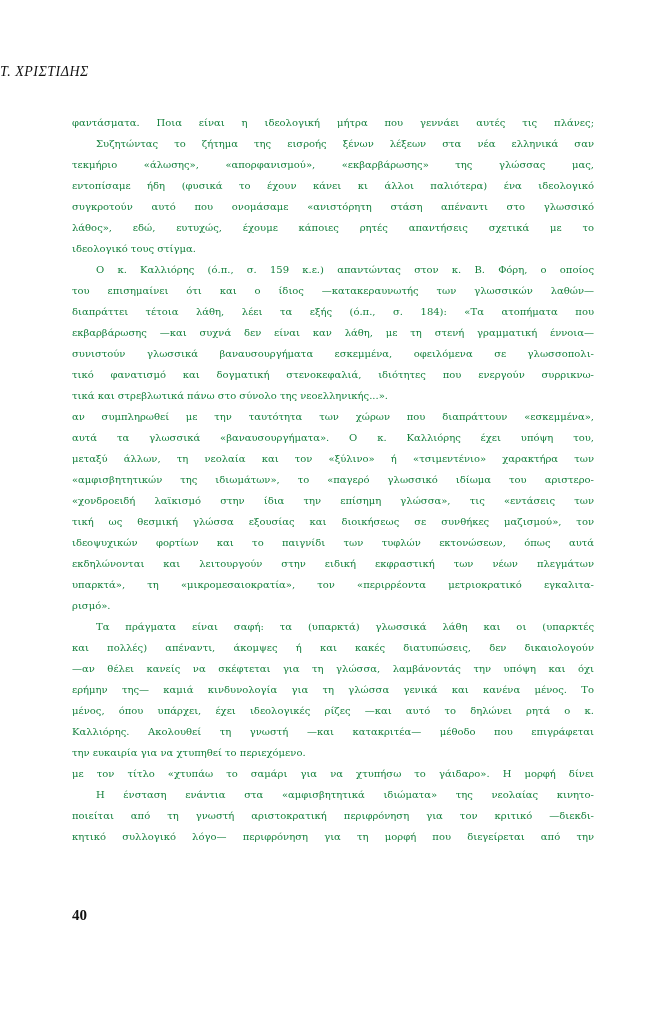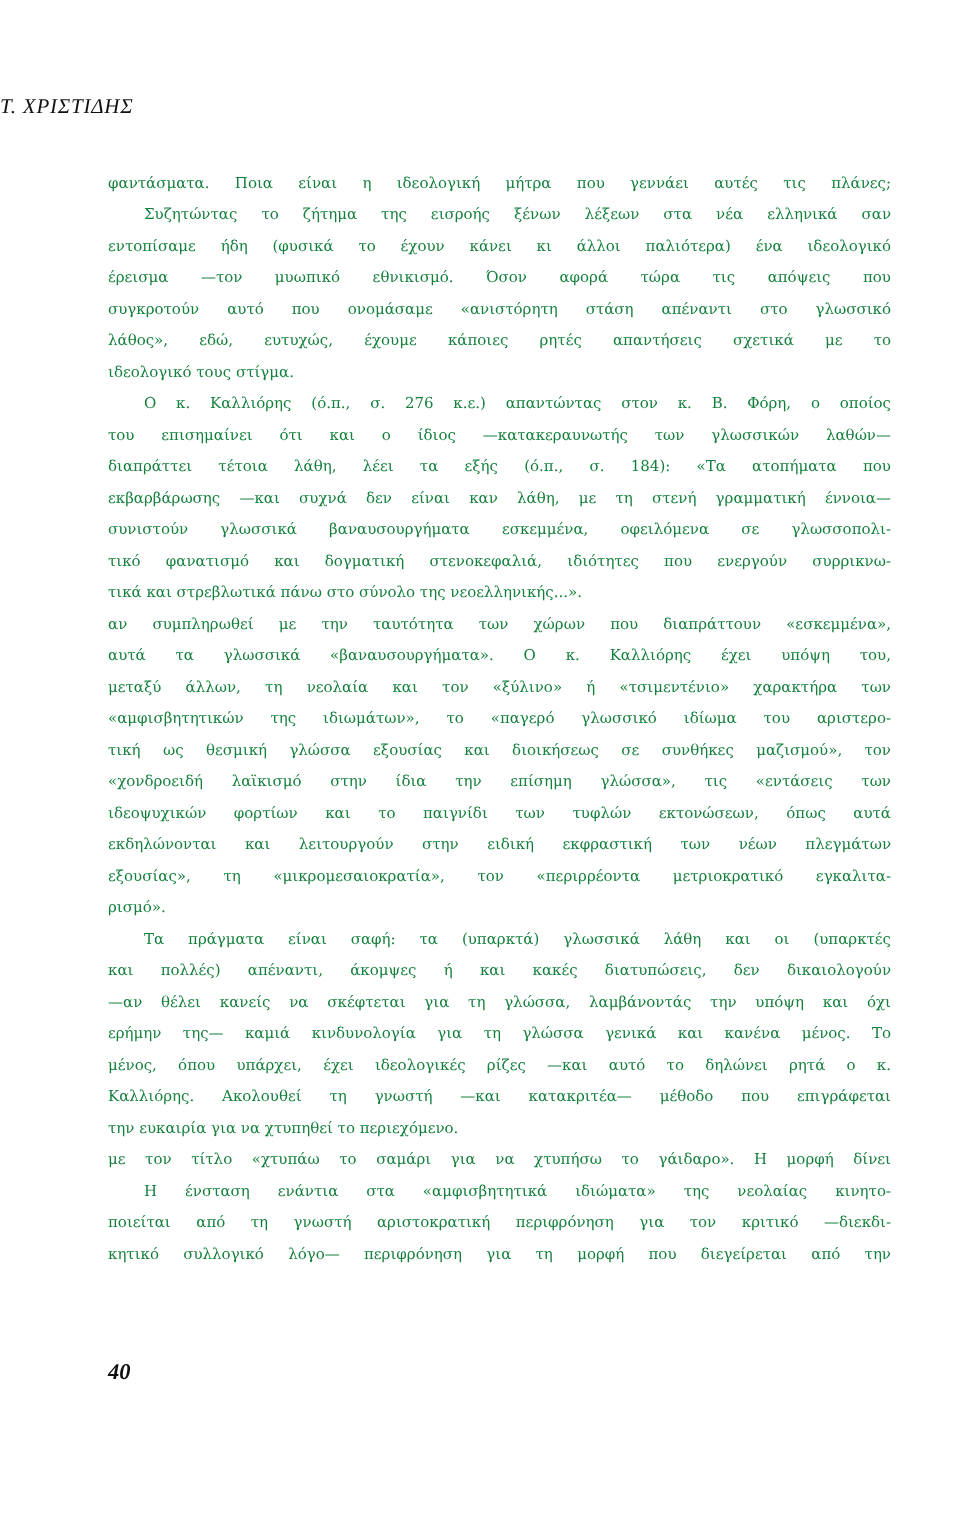--- a/index.html
+++ b/index.html
@@ -20,53 +20,53 @@
     font-size: 10px; line-height: 21px; color: #15803d;
   }
   .line {
     display: block; white-space: nowrap; height: 21px;
     text-align: justify; text-align-last: justify;
   }
   .line.last { text-align-last: left; }
   .line.indent { padding-left: 24px; }
   .page-number {
     position: absolute; top: 907px; left: 72px;
-    font-family: "Liberation Serif", serif; font-style: italic; font-weight: bold;
+    font-family: "Liberation Serif", serif; font-weight: bold;
     font-size: 15px; color: #111;
   }
 </style>
 </head>
 <body>
 
 <div class="page-header">Τ. ΧΡΙΣΤΙΔΗΣ</div>
 
 <div class="body-text" id="body">
     <span class="line">φαντάσματα. Ποια είναι η ιδεολογική μήτρα που γεννάει αυτές τις πλάνες;</span>
     <span class="line indent">Συζητώντας το ζήτημα της εισροής ξένων λέξεων στα νέα ελληνικά σαν</span>
+    <span class="line">τεκμήριο «άλωσης», «απορφανισμού», «εκβαρβάρωσης» της γλώσσας μας,</span>
     <span class="line">εντοπίσαμε ήδη (φυσικά το έχουν κάνει κι άλλοι παλιότερα) ένα ιδεολογικό</span>
-    <span class="line">έρεισμα —τον μυωπικό εθνικισμό. Όσον αφορά τώρα τις απόψεις που</span>
     <span class="line">συγκροτούν αυτό που ονομάσαμε «ανιστόρητη στάση απέναντι στο γλωσσικό</span>
     <span class="line">λάθος», εδώ, ευτυχώς, έχουμε κάποιες ρητές απαντήσεις σχετικά με το</span>
     <span class="line last">ιδεολογικό τους στίγμα.</span>
-    <span class="line indent">Ο κ. Καλλιόρης (ό.π., σ. 276 κ.ε.) απαντώντας στον κ. Β. Φόρη, ο οποίος</span>
+    <span class="line indent">Ο κ. Καλλιόρης (ό.π., σ. 159 κ.ε.) απαντώντας στον κ. Β. Φόρη, ο οποίος</span>
     <span class="line">του επισημαίνει ότι και ο ίδιος —κατακεραυνωτής των γλωσσικών λαθών—</span>
     <span class="line">διαπράττει τέτοια λάθη, λέει τα εξής (ό.π., σ. 184): «Τα ατοπήματα που</span>
     <span class="line">εκβαρβάρωσης —και συχνά δεν είναι καν λάθη, με τη στενή γραμματική έννοια—</span>
     <span class="line">συνιστούν γλωσσικά βαναυσουργήματα εσκεμμένα, οφειλόμενα σε γλωσσοπολι-</span>
     <span class="line">τικό φανατισμό και δογματική στενοκεφαλιά, ιδιότητες που ενεργούν συρρικνω-</span>
     <span class="line last">τικά και στρεβλωτικά πάνω στο σύνολο της νεοελληνικής...».</span>
     <span class="line">αν συμπληρωθεί με την ταυτότητα των χώρων που διαπράττουν «εσκεμμένα»,</span>
     <span class="line">αυτά τα γλωσσικά «βαναυσουργήματα». Ο κ. Καλλιόρης έχει υπόψη του,</span>
     <span class="line">μεταξύ άλλων, τη νεολαία και τον «ξύλινο» ή «τσιμεντένιο» χαρακτήρα των</span>
     <span class="line">«αμφισβητητικών της ιδιωμάτων», το «παγερό γλωσσικό ιδίωμα του αριστερο-</span>
+    <span class="line">«χονδροειδή λαϊκισμό στην ίδια την επίσημη γλώσσα», τις «εντάσεις των</span>
     <span class="line">τική ως θεσμική γλώσσα εξουσίας και διοικήσεως σε συνθήκες μαζισμού», τον</span>
-    <span class="line">«χονδροειδή λαϊκισμό στην ίδια την επίσημη γλώσσα», τις «εντάσεις των</span>
     <span class="line">ιδεοψυχικών φορτίων και το παιγνίδι των τυφλών εκτονώσεων, όπως αυτά</span>
     <span class="line">εκδηλώνονται και λειτουργούν στην ειδική εκφραστική των νέων πλεγμάτων</span>
-    <span class="line">εξουσίας», τη «μικρομεσαιοκρατία», τον «περιρρέοντα μετριοκρατικό εγκαλιτα-</span>
+    <span class="line">υπαρκτά», τη «μικρομεσαιοκρατία», τον «περιρρέοντα μετριοκρατικό εγκαλιτα-</span>
     <span class="line last">ρισμό».</span>
     <span class="line indent">Τα πράγματα είναι σαφή: τα (υπαρκτά) γλωσσικά λάθη και οι (υπαρκτές</span>
     <span class="line">και πολλές) απέναντι, άκομψες ή και κακές διατυπώσεις, δεν δικαιολογούν</span>
     <span class="line">—αν θέλει κανείς να σκέφτεται για τη γλώσσα, λαμβάνοντάς την υπόψη και όχι</span>
     <span class="line">ερήμην της— καμιά κινδυνολογία για τη γλώσσα γενικά και κανένα μένος. Το</span>
     <span class="line">μένος, όπου υπάρχει, έχει ιδεολογικές ρίζες —και αυτό το δηλώνει ρητά ο κ.</span>
     <span class="line">Καλλιόρης. Ακολουθεί τη γνωστή —και κατακριτέα— μέθοδο που επιγράφεται</span>
     <span class="line last">την ευκαιρία για να χτυπηθεί το περιεχόμενο.</span>
     <span class="line">με τον τίτλο «χτυπάω το σαμάρι για να χτυπήσω το γάιδαρο». Η μορφή δίνει</span>
     <span class="line indent">Η ένσταση ενάντια στα «αμφισβητητικά ιδιώματα» της νεολαίας κινητο-</span>

